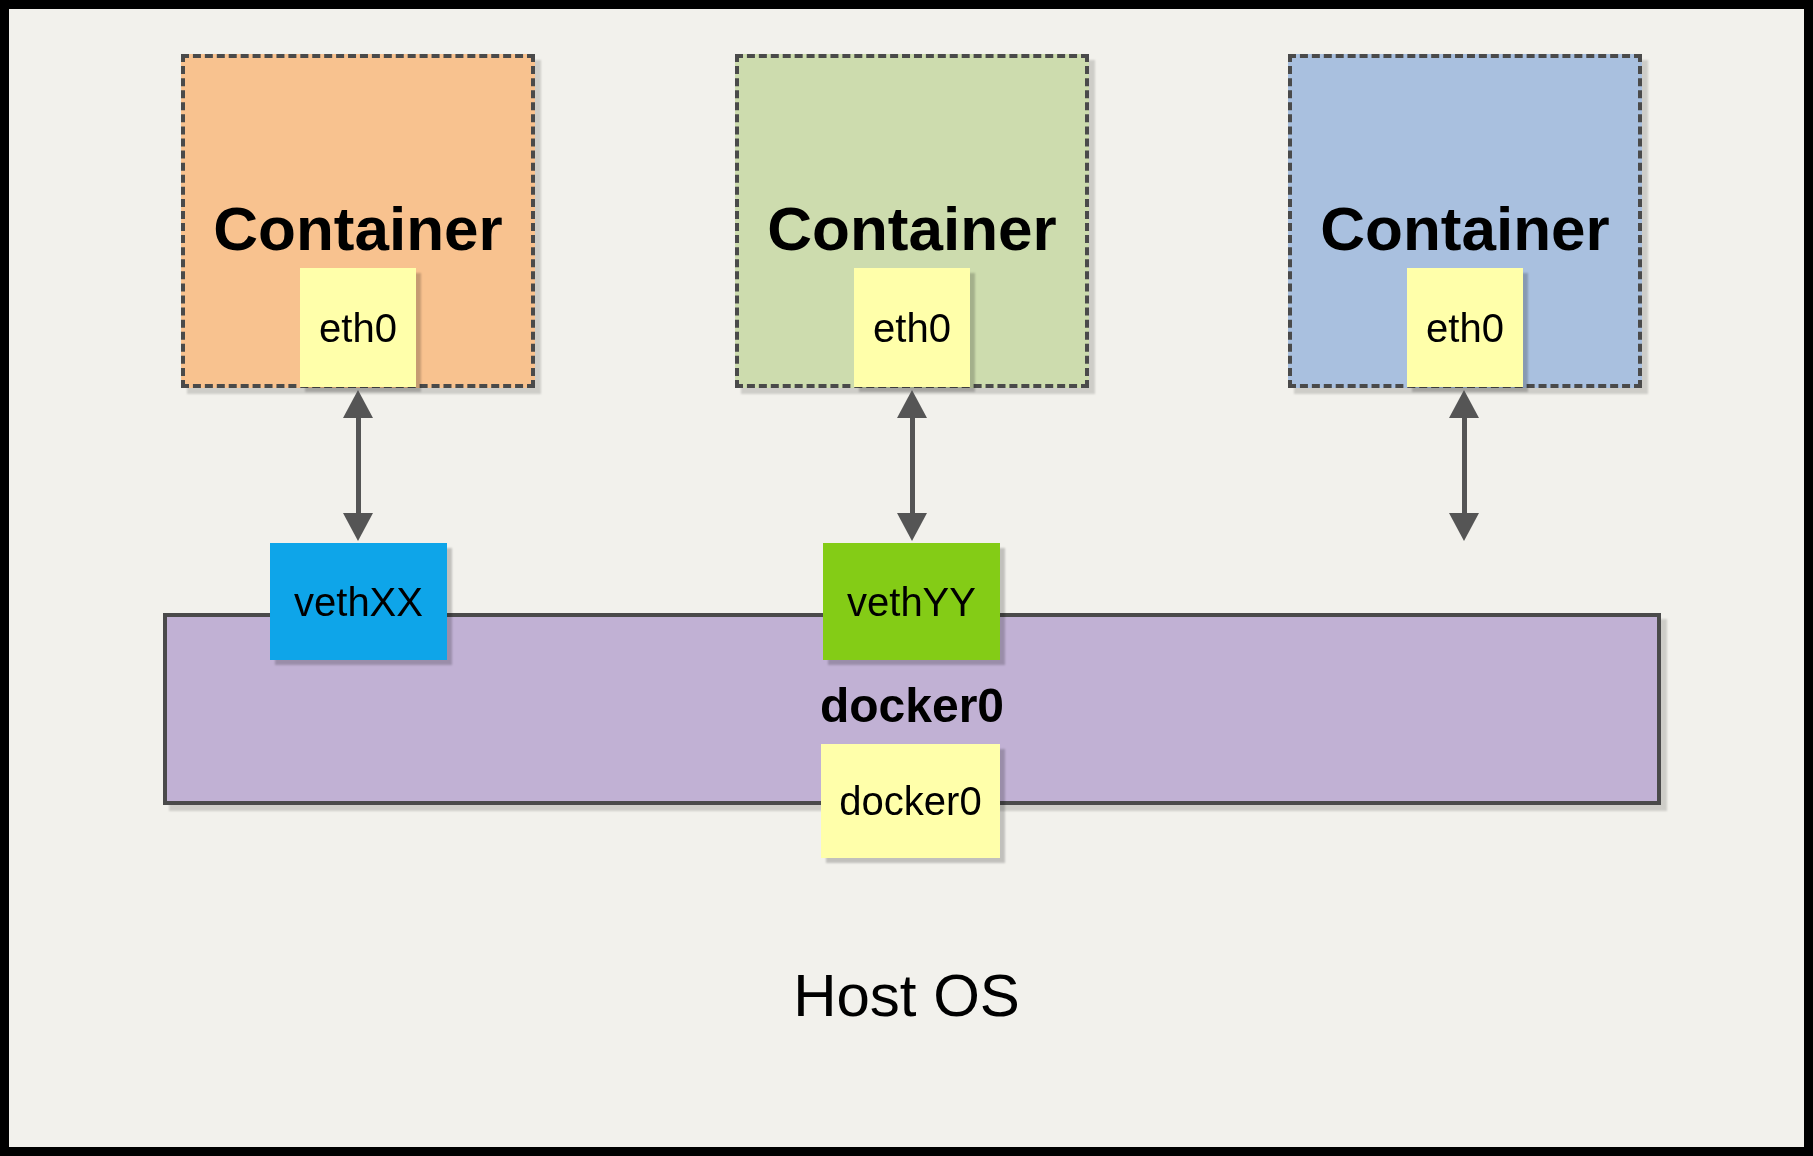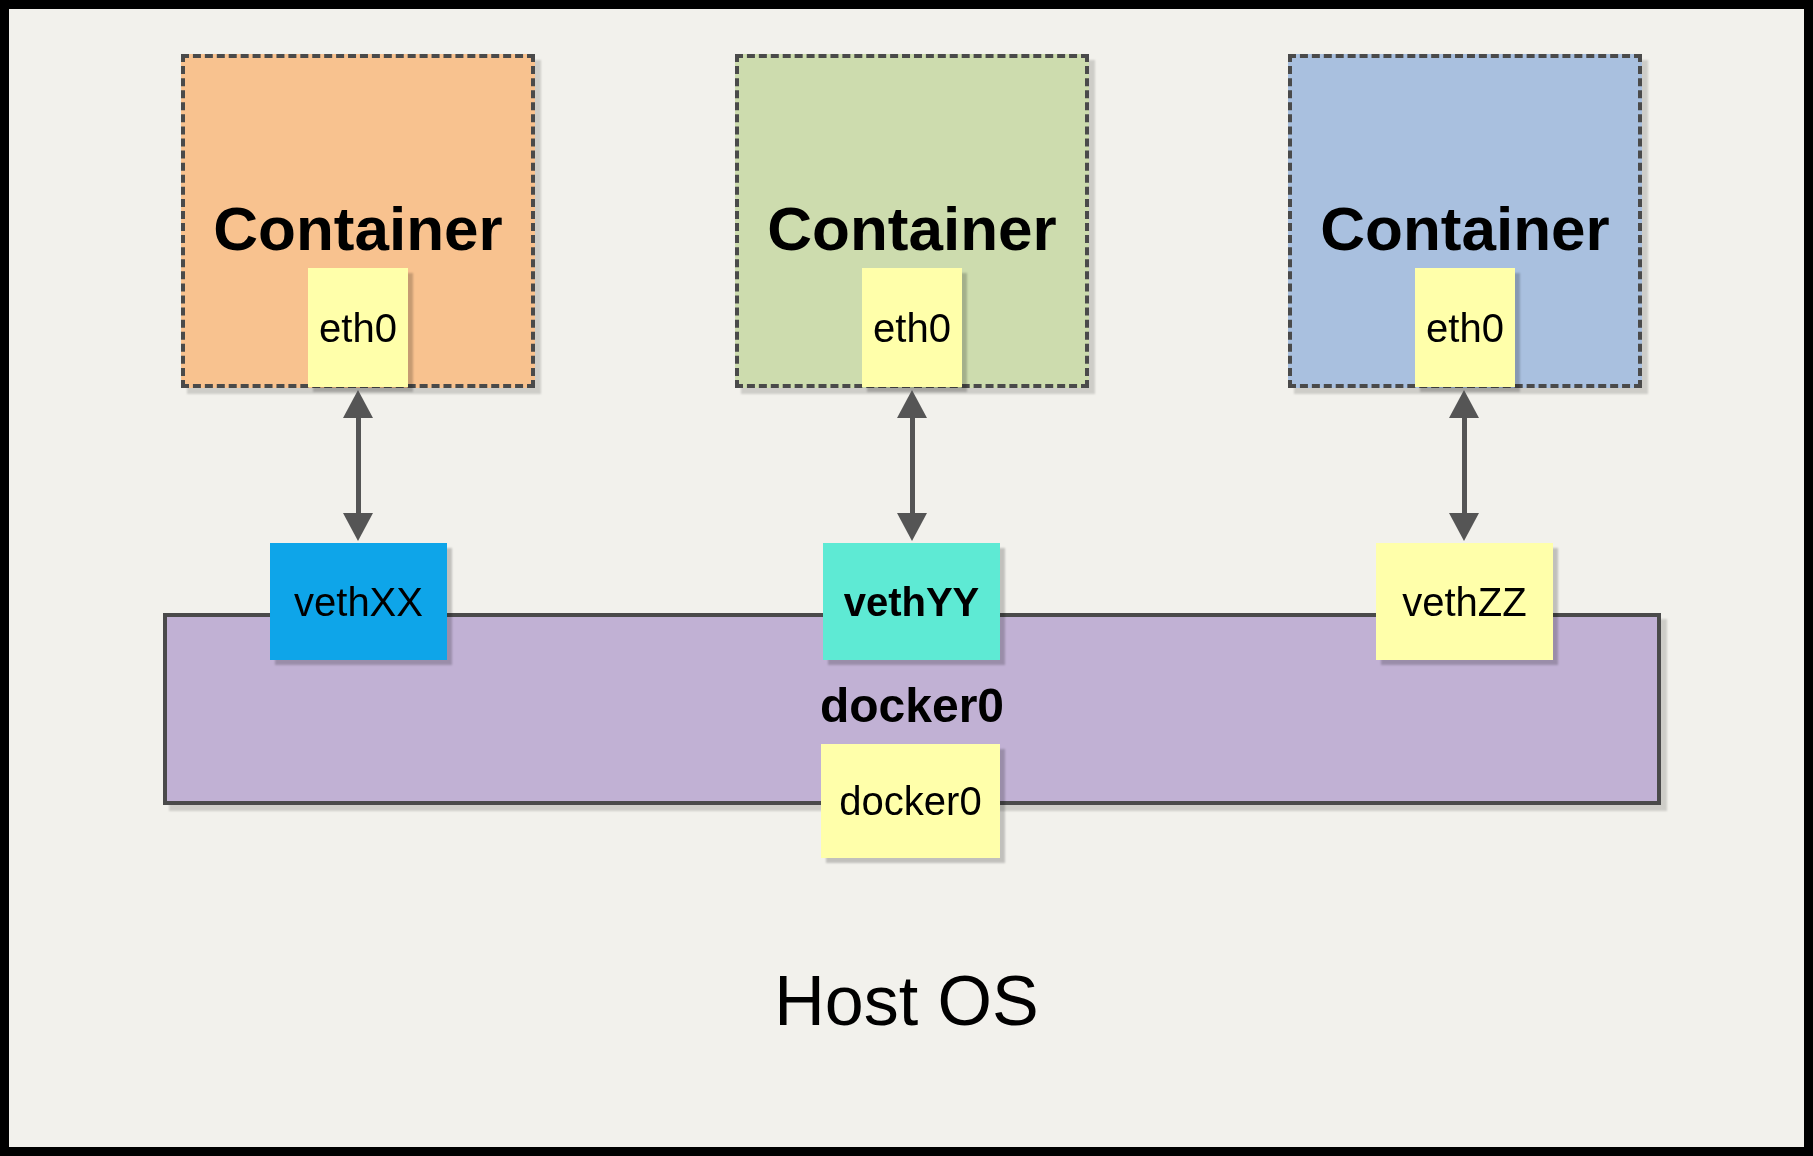--- a/index.html
+++ b/index.html
@@ -38,21 +38,21 @@
   .iface{
     position:absolute;
     box-shadow:5px 5px 2px rgba(0,0,0,0.2);
     display:flex;align-items:center;justify-content:center;
     font-size:40px;line-height:1;
     z-index:2;
   }
   .eth-box{
     left:50%;transform:translateX(-50%);
     bottom:-3px;
-    width:100px;height:119px;
+    width:116px;height:119px;
   }
   .veth-box{top:543px;width:177px;height:117px;}
   .vb1{left:270px;}
   .vb2{left:823px;}
   .vb3{left:1376px;}
   .docker0-box{left:821px;top:744px;width:179px;height:114px;}
   
   .arrow{
     position:absolute;top:390px;width:30px;height:151px;
     z-index:1;
@@ -82,21 +82,21 @@
     font-size:48px;font-weight:bold;line-height:1;
   }
   .ip-text{
     position:absolute;left:1009px;top:842px;
     font-size:41px;line-height:1;
     z-index:2;
   }
   .host-label{
     position:absolute;left:0;right:0;top:966px;
     text-align:center;
-    font-size:70px;line-height:1;
+    font-size:60px;line-height:1;
     z-index:1;
   }
 </style>
 </head>
 <body>
 
 <div class="canvas" style="background-color: rgb(242, 241, 236);">
   <div class="frame"></div>
 
   <div class="container-box cb1" style="background-color: rgb(248, 194, 143);">
@@ -136,25 +136,22 @@
     <div class="head-down"></div>
   </div>
 
   <div class="bridge-bar" style="background-color: rgb(193, 177, 212);">
     <div class="bridge-label">docker0</div>
   </div>
 
   <div class="iface veth-box vb1" style="background-color: #0ea5e9;">
     <span>vethXX</span>
   </div>
-  <div class="iface veth-box vb2" style="background-color: #5eead4; font-weight: bold;">
+  <div class="iface veth-box vb2" style="background-color: #84cc16;">
     <span>vethYY</span>
-  </div>
-  <div class="iface veth-box vb3" style="background-color: rgb(255, 255, 170);">
-    <span>vethZZ</span>
   </div>
 
   <div class="iface docker0-box" style="background-color: rgb(255, 255, 170);">
     <span>docker0</span>
   </div>
 
 
   <div class="host-label">Host OS</div>
 </div>
 

